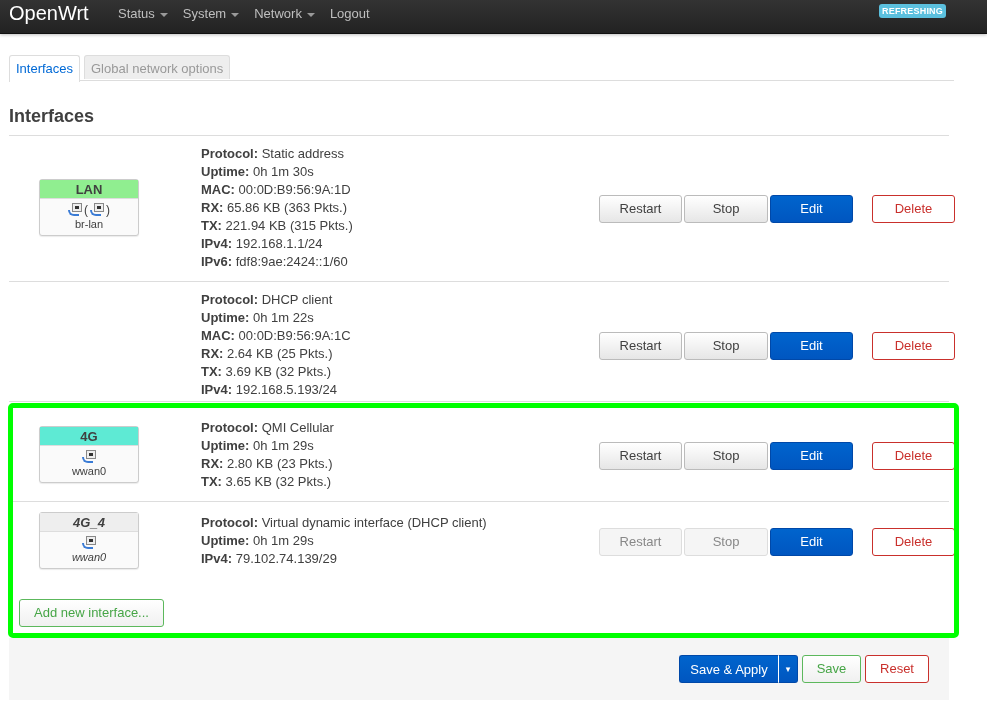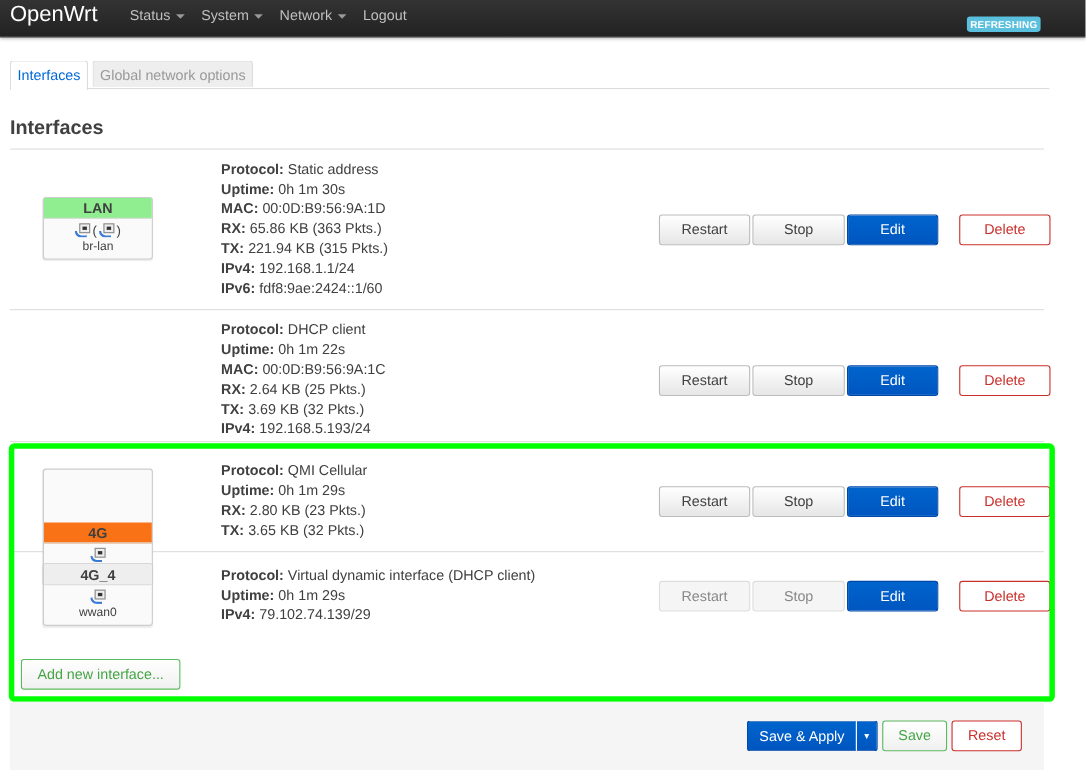--- a/index.html
+++ b/index.html
@@ -9,21 +9,21 @@
     .navbar {
       position: absolute; left: 0; top: 0; width: 987px; height: 34px;
       background: linear-gradient(#333, #222); border-bottom: 1px solid #111;
       box-shadow: 0 1px 3px rgba(0,0,0,.25);
     }
     .brand { position: absolute; left: 9px; top: 2px; font-size: 20px; color: #fff; }
     .nav-menu { position: absolute; left: 118px; top: 6px; display: flex; gap: 0; }
     .nav-item { color: #bfbfbf; font-size: 13px; margin-right: 15px; line-height: 16px; display: flex; align-items: center; }
     .caret { display: inline-block; width: 0; height: 0; border-left: 4px solid transparent; border-right: 4px solid transparent; border-top: 4px solid #999; margin-left: 5px; margin-top: 1px; }
     .refresh-badge {
-      position: absolute; left: 879px; top: 15px; height: 14px; padding: 0 3px;
+      position: absolute; left: 879px; top: 4px; height: 14px; padding: 0 3px;
       background: #5bc0de; color: #fff; font-size: 9px; font-weight: bold; line-height: 14px;
       border-radius: 3px; letter-spacing: 0.2px;
     }
 
     .tabs { position: absolute; left: 9px; top: 55px; width: 945px; height: 26px; border-bottom: 1px solid #ddd; }
     .tab { position: absolute; top: 0; height: 24px; padding: 0 6px; line-height: 26px; font-size: 13px; border: 1px solid #ddd; border-bottom: none; border-radius: 3px 3px 0 0; }
     .tab.active { left: 0; background: #fff; color: #0069d6; height: 27px; }
     .tab.inactive { left: 75px; background: #eee; color: #999; }
 
     .section-title { position: absolute; left: 9px; top: 106px; font-size: 18px; font-weight: bold; color: #404040; }
@@ -143,21 +143,21 @@
     <div><b>IPv4:</b> <span>192.168.5.193/24</span></div>
   </div>
   <div class="btn btn-default btn-restart" style="top:50px;">Restart</div>
   <div class="btn btn-default btn-stop" style="top:50px;">Stop</div>
   <div class="btn btn-primary btn-edit" style="top:50px;">Edit</div>
   <div class="btn btn-danger btn-delete" style="top:50px;">Delete</div>
 </div>
 
 <div class="iface-row" style="top:410px;height:92px;">
   <div class="iface-box" style="top:16px;">
-    <div class="iface-name" style="background:#f97316;margin-top:48px;">4G</div>
+    <div class="iface-name" style="background:#5eead4;">4G</div>
     <div class="iface-icons">
       <span class="net-icon">
           <span class="scr"></span>
           <span class="cable"></span>
         </span>
     </div>
     <div class="iface-dev">wwan0</div>
   </div>
   <div class="iface-info" style="top:9px;">
     <div><b>Protocol:</b> <span>QMI Cellular</span></div>
@@ -165,21 +165,21 @@
     <div><b>RX:</b> <span>2.80 KB (23 Pkts.)</span></div>
     <div><b>TX:</b> <span>3.65 KB (32 Pkts.)</span></div>
   </div>
   <div class="btn btn-default btn-restart" style="top:32px;">Restart</div>
   <div class="btn btn-default btn-stop" style="top:32px;">Stop</div>
   <div class="btn btn-primary btn-edit" style="top:32px;">Edit</div>
   <div class="btn btn-danger btn-delete" style="top:32px;">Delete</div>
 </div>
 
 <div class="iface-row" style="top:502px;height:86px;border-bottom:none;">
-  <div class="iface-box" style="top:10px;">
+  <div class="iface-box" style="top:10px;font-style:italic;">
     <div class="iface-name" style="background:#eee;">4G_4</div>
     <div class="iface-icons">
       <span class="net-icon">
           <span class="scr"></span>
           <span class="cable"></span>
         </span>
     </div>
     <div class="iface-dev">wwan0</div>
   </div>
   <div class="iface-info" style="top:12px;">

